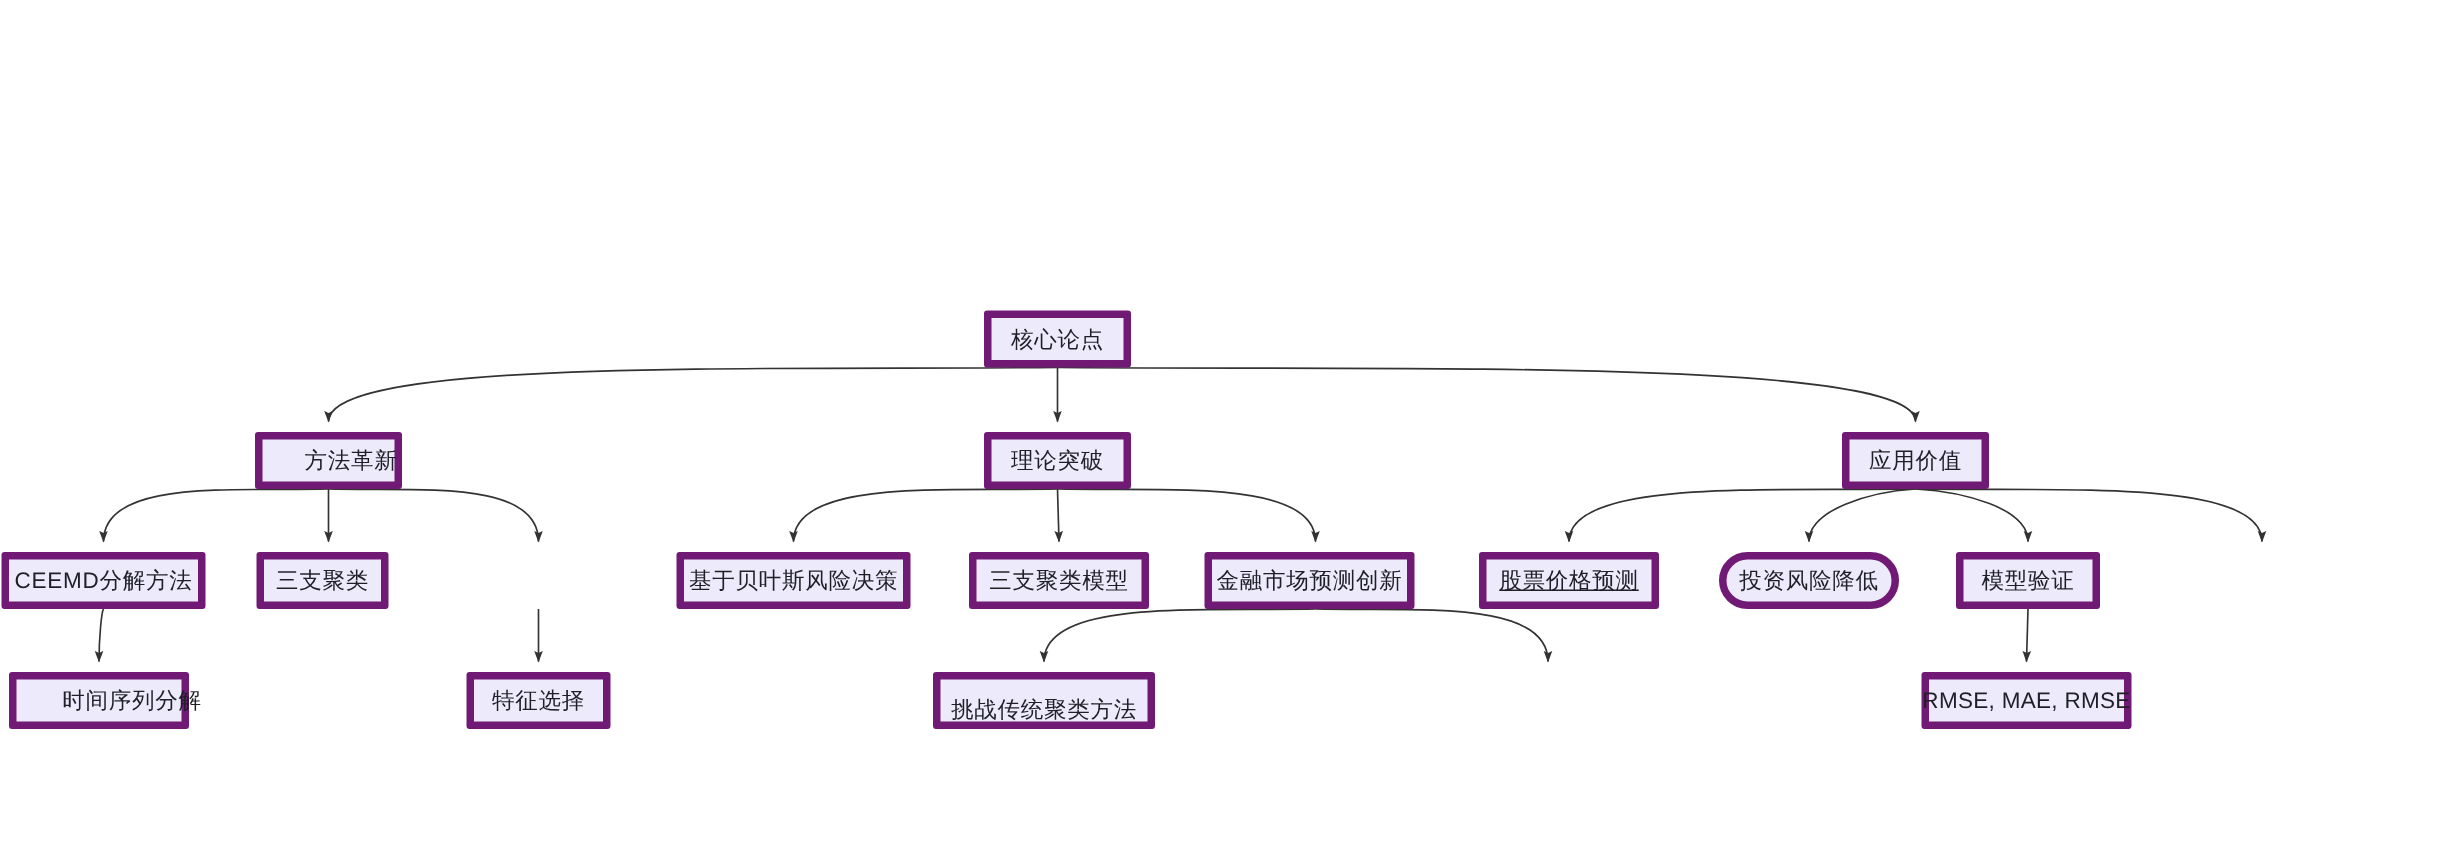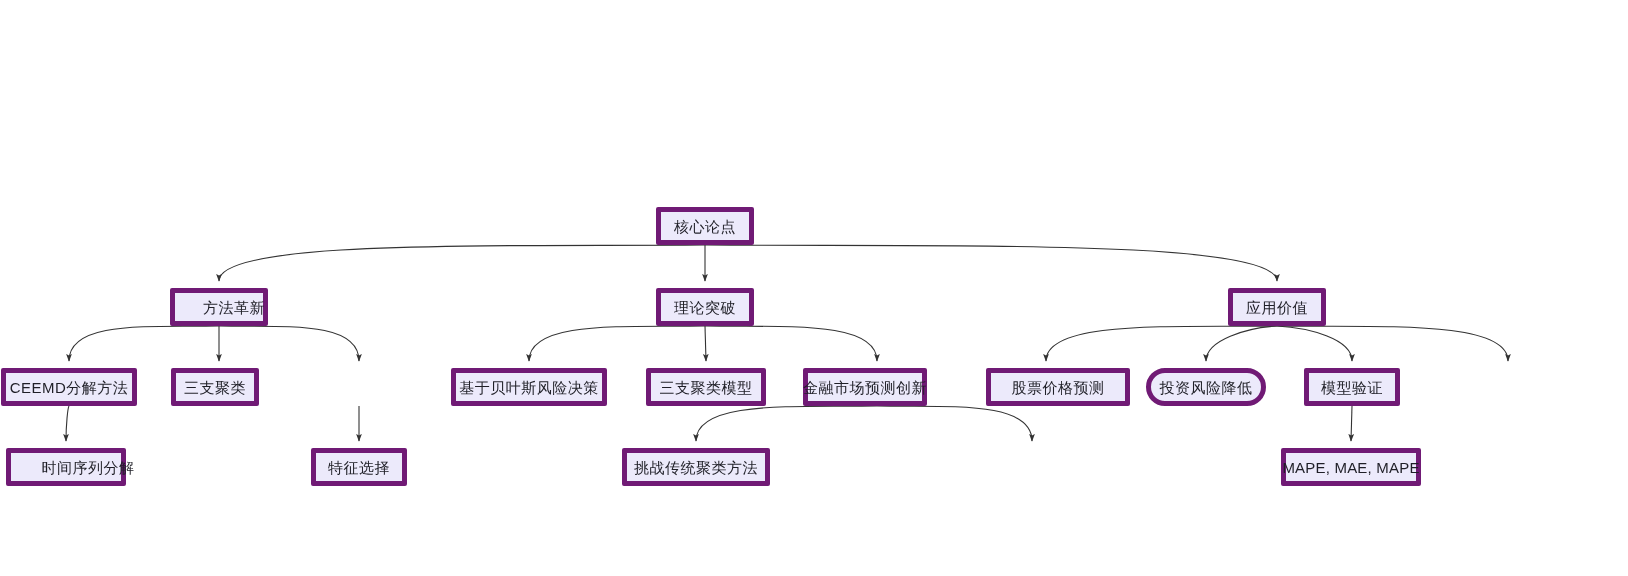--- a/index.html
+++ b/index.html
@@ -107,38 +107,38 @@
       </div>
       <div class="node" style="left: 171px; top: 368px; width: 88px; height: 38px;">
         <span class="node-label">三支聚类</span>
       </div>
       <div class="node" style="left: 451px; top: 368px; width: 156px; height: 38px;">
         <span class="node-label">基于贝叶斯风险决策</span>
       </div>
       <div class="node" style="left: 646px; top: 368px; width: 120px; height: 38px;">
         <span class="node-label">三支聚类模型</span>
       </div>
-      <div class="node" style="left: 803px; top: 368px; width: 124px; height: 38px;">
+      <div class="node" style="left: 803px; top: 368px; width: 140px; height: 38px;">
         <span class="node-label">金融市场预测创新</span>
       </div>
-      <div class="node" style="left: 986px; top: 368px; width: 144px; height: 38px;">
+      <div class="node" style="left: 986px; top: 368px; width: 120px; height: 38px; text-decoration: underline;">
         <span class="node-label">股票价格预测</span>
       </div>
       <div class="node" style="left: 1146px; top: 368px; width: 120px; height: 38px; border-radius: 19px;">
         <span class="node-label">投资风险降低</span>
       </div>
       <div class="node" style="left: 1304px; top: 368px; width: 96px; height: 38px;">
         <span class="node-label">模型验证</span>
       </div>
       <div class="node" style="left: 6px; top: 448px; width: 120px; height: 38px; padding-left: 44px;">
         <span class="node-label">时间序列分解</span>
       </div>
       <div class="node" style="left: 311px; top: 448px; width: 96px; height: 38px;">
         <span class="node-label">特征选择</span>
       </div>
-      <div class="node" style="left: 622px; top: 448px; width: 148px; height: 38px;">
+      <div class="node" style="left: 622px; top: 448px; width: 148px; height: 38px; align-items: flex-end;">
         <span class="node-label">挑战传统聚类方法</span>
       </div>
       <div class="node latin" style="left: 1281px; top: 448px; width: 140px; height: 38px;">
-        <span class="node-label">MAPE, MAE, MAPE</span>
+        <span class="node-label">RMSE, MAE, RMSE</span>
       </div>
     </div>
 </div>
 
 </body></html>

